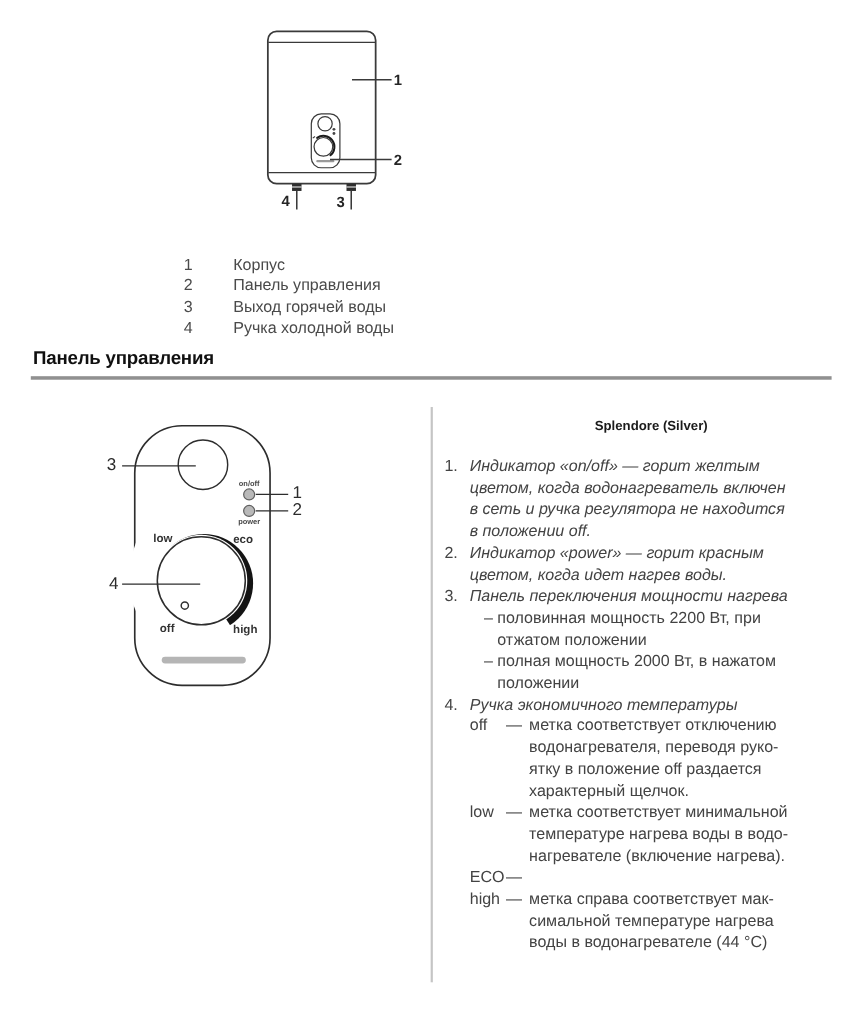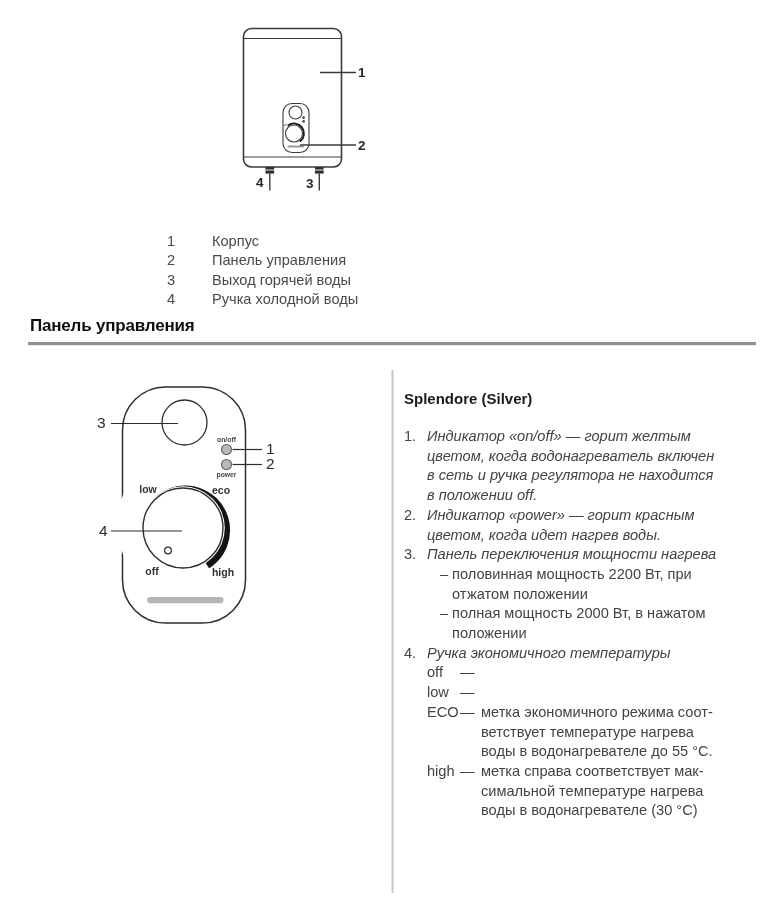--- a/index.html
+++ b/index.html
@@ -10,21 +10,21 @@
   svg.art{position:absolute;left:0;top:0;pointer-events:none;}
   svg.art text{font-family:"Liberation Sans","DejaVu Sans",sans-serif;}
   .abs{position:absolute;}
   .callout-num-top{font-size:13.5px;font-weight:700;color:#252525;}
   .callout-num-panel{font-size:15.5px;font-weight:400;color:#2b2b2b;}
   .parts-list{left:167px;top:232px;font-size:14.6px;color:#4a4a4a;}
   .parts-row{display:flex;line-height:19.4px;}
   .parts-row .num{width:45px;}
   .section-title{left:30px;top:316px;font-size:17px;font-weight:700;color:#101010;letter-spacing:-0.2px;}
   .right-col{left:404px;top:377px;width:376px;font-size:14.6px;line-height:19.7px;color:#434343;}
-  .right-title{font-size:15px;font-weight:700;color:#1b1b1b;margin:12px 0 18px 0;line-height:20px;}
+  .right-title{font-size:12px;font-weight:700;color:#1b1b1b;margin:0 0 18px 0;line-height:20px;text-align:center;}
   .item{display:flex;}
   .item .num{width:23px;flex:none;}
   .item .txt{white-space:pre-line;flex:1;font-style:italic;}
   .bullets{margin-left:23px;}
   .bullet{display:flex;margin-left:13px;}
   .bullet .dash{width:12px;flex:none;}
   .bullet .txt{white-space:pre-line;flex:1;}
   .defs{margin-left:23px;}
   .def{display:flex;}
   .def .term{width:33px;flex:none;}
@@ -164,35 +164,39 @@
     </div>
 
     <div class="item">
       <span class="num">4.</span>
       <span class="txt">Ручка экономичного температуры</span>
     </div>
     <div class="defs">
       <div class="def">
         <span class="term">off</span>
         <span class="dash">—</span>
+        <span class="txt">метка соответствует отключению
+водонагревателя, переводя руко-
+ятку в положение off раздается
+характерный щелчок.</span>
       </div>
       <div class="def">
         <span class="term">low</span>
         <span class="dash">—</span>
+        <span class="txt">метка соответствует минимальной
+температуре нагрева воды в водо-
+нагревателе (включение нагрева).</span>
       </div>
       <div class="def">
         <span class="term">ECO</span>
         <span class="dash">—</span>
-        <span class="txt">метка экономичного режима соот-
-ветствует температуре нагрева
-воды в водонагревателе до 55 °C.</span>
       </div>
       <div class="def">
         <span class="term">high</span>
         <span class="dash">—</span>
         <span class="txt">метка справа соответствует мак-
 симальной температуре нагрева
-воды в водонагревателе (30 °C)</span>
+воды в водонагревателе (44 °C)</span>
       </div>
     </div>
   </div>
 
 </div>
 
 </body></html>

